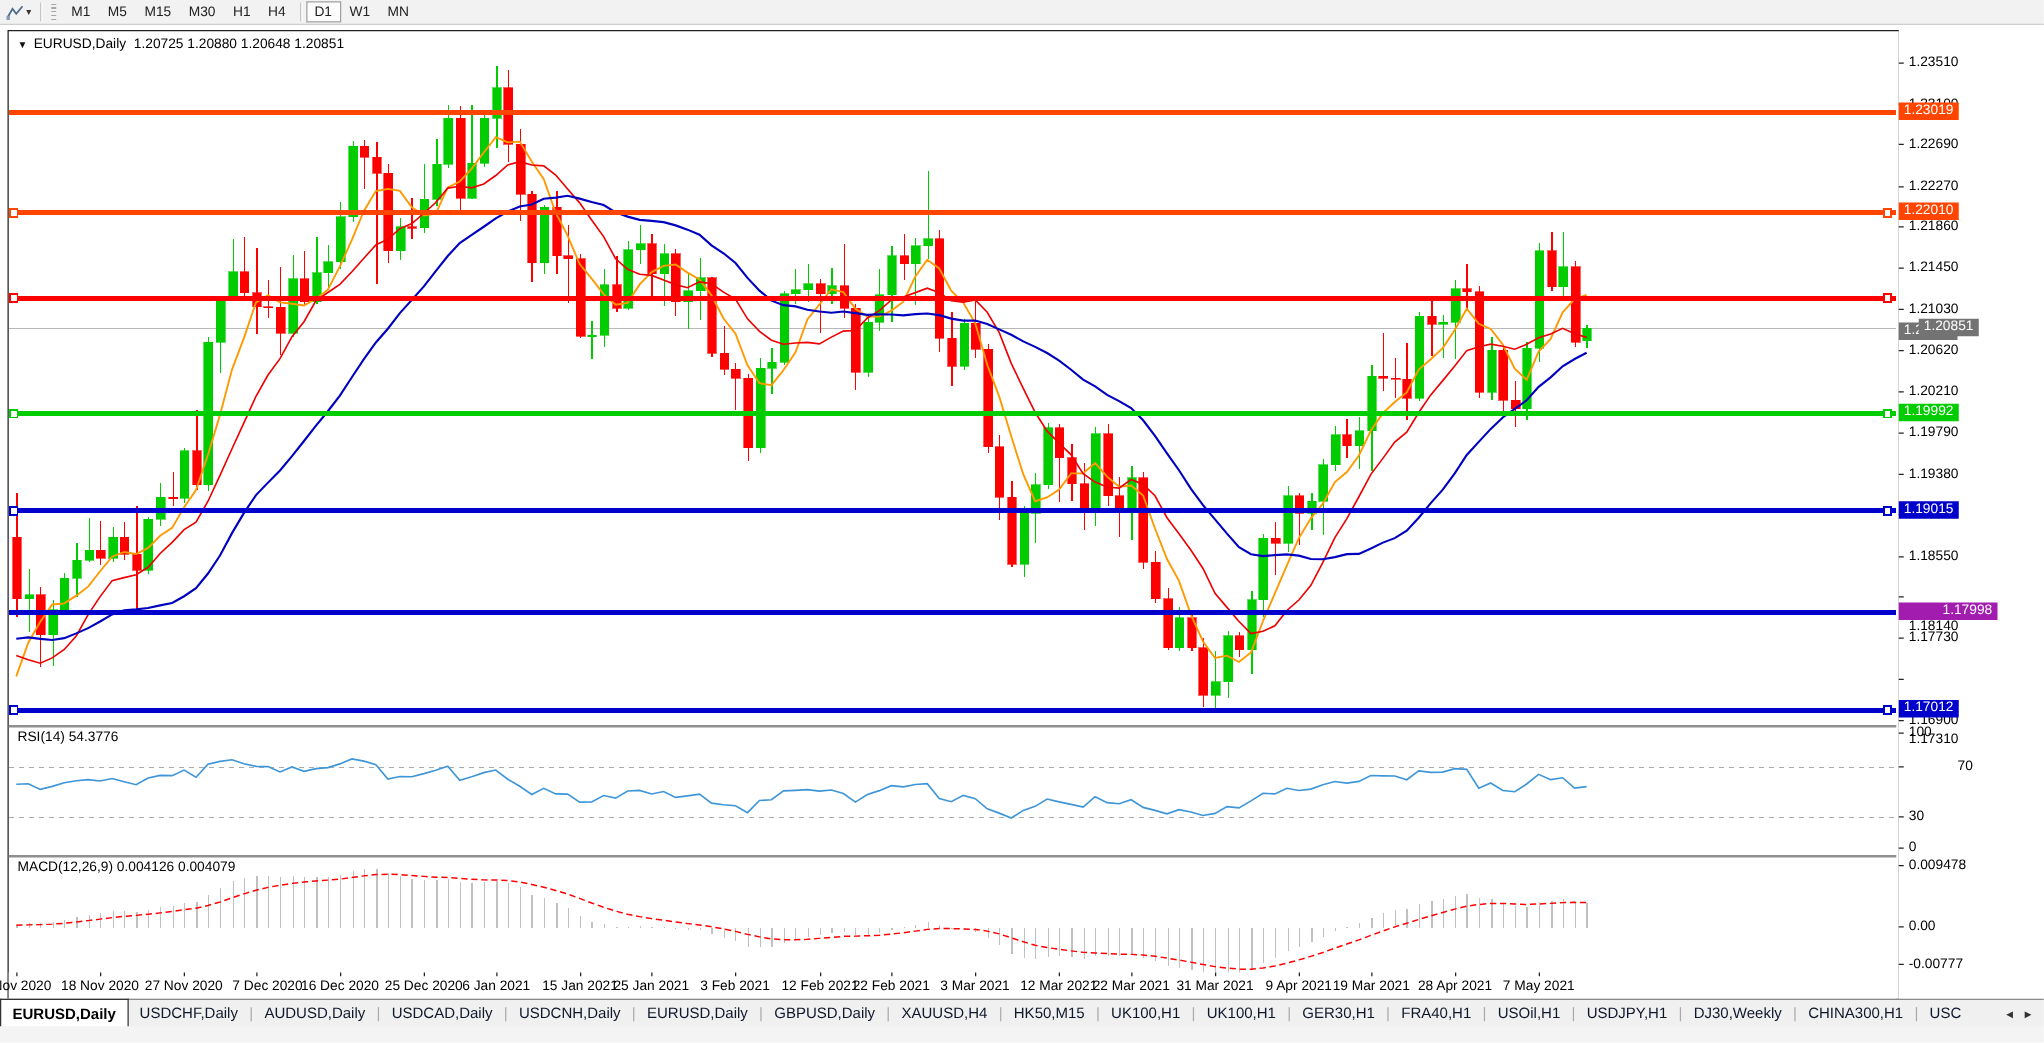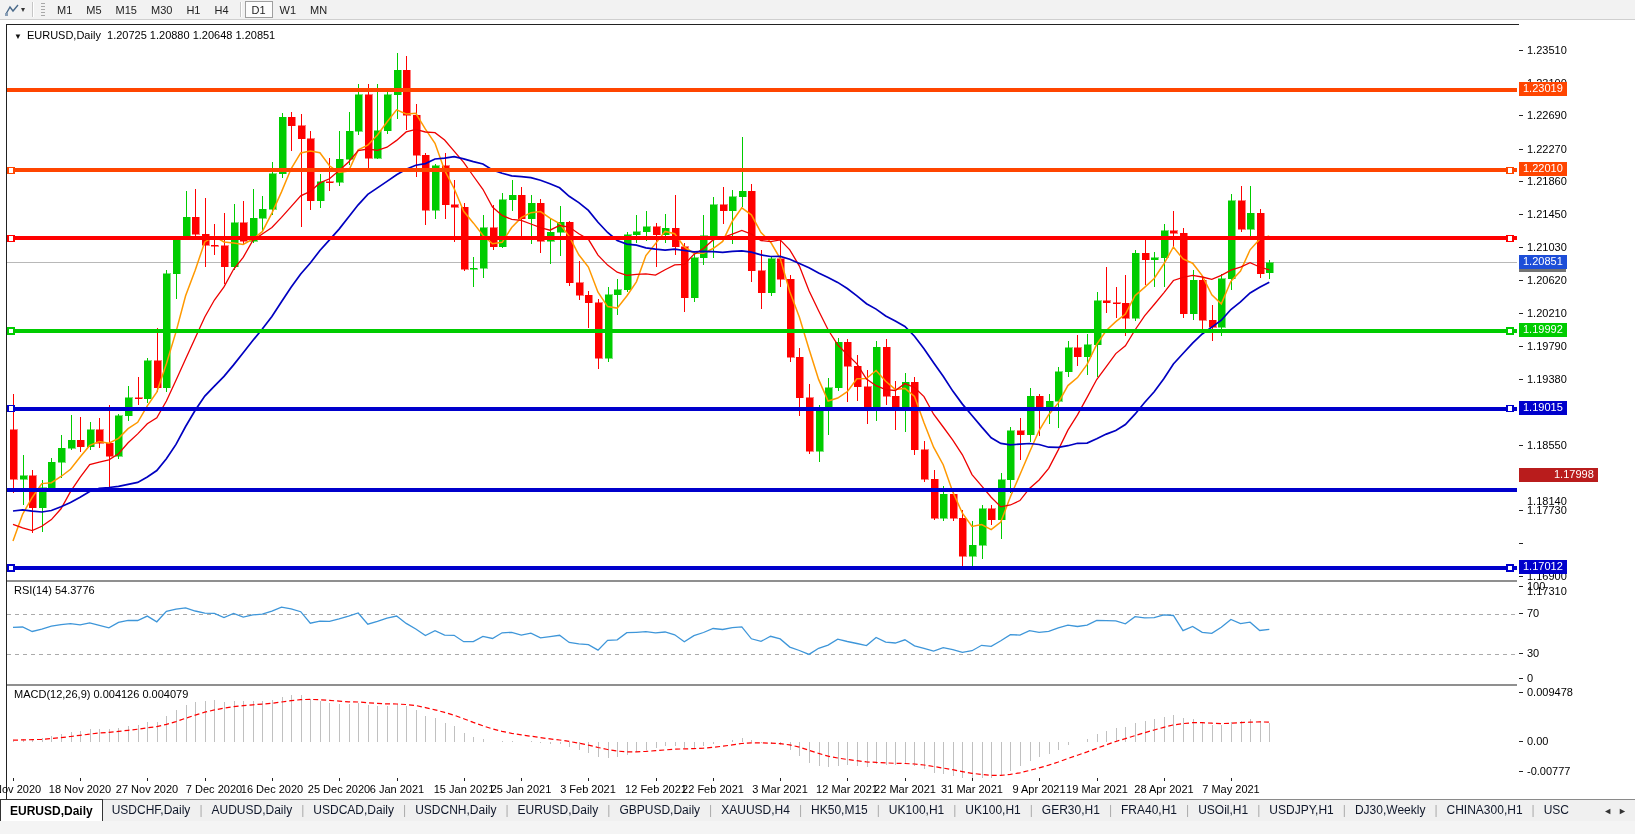--- a/index.html
+++ b/index.html
@@ -580,26 +580,26 @@
     <div class="p-label" style="top: 480px;">1.17730</div>
     <div class="p-tick" style="top: 519px;"></div>
     <div class="p-label" style="top: 513px; margin-top: 48px;">1.17310</div>
     <div class="p-tick" style="top: 552px;"></div>
     <div class="p-label" style="top: 546px;">1.16900</div>
     <div class="badge" style="top: 58px; background: rgb(255, 69, 0);">1.23019</div>
     <div class="badge" style="top: 138px; background: rgb(255, 69, 0);">1.22010</div>
     <div class="badge" style="top: 206px; background: #737373; margin-top: 28px;">1.21155</div>
     <div class="badge" style="top: 299px; background: rgb(0, 204, 0);">1.19992</div>
     <div class="badge" style="top: 377px; background: rgb(0, 0, 204);">1.19015</div>
-    <div class="badge" style="top: 444px; background: #b91c1c; padding-left: 35px;">1.17998</div>
+    <div class="badge" style="top: 458px; background: #a21caf; padding-left: 35px;">1.17998</div>
     <div class="badge" style="top: 536px; background: rgb(0, 0, 204);">1.17012</div>
-    <div class="badge" style="top: 231px; background: #1d4ed8;">1.20851</div>
+    <div class="badge" style="top: 231px; background: #737373; margin-left: 16px;">1.20851</div>
     <div class="p-label" style="top: 556px;">100</div>
     <div class="p-tick" style="top: 562px;"></div>
-    <div class="p-label" style="top: 583px;">70</div>
+    <div class="p-label" style="top: 583px; margin-left: 39px;">70</div>
     <div class="p-tick" style="top: 589px;"></div>
     <div class="p-label" style="top: 623px;">30</div>
     <div class="p-tick" style="top: 629px;"></div>
     <div class="p-label" style="top: 648px;">0</div>
     <div class="p-tick" style="top: 654px;"></div>
     <div class="p-label" style="top: 662px;">0.009478</div>
     <div class="p-tick" style="top: 668px;"></div>
     <div class="p-label" style="top: 711px;">0.00</div>
     <div class="p-tick" style="top: 717px;"></div>
     <div class="p-label" style="top: 741px;">-0.00777</div>

